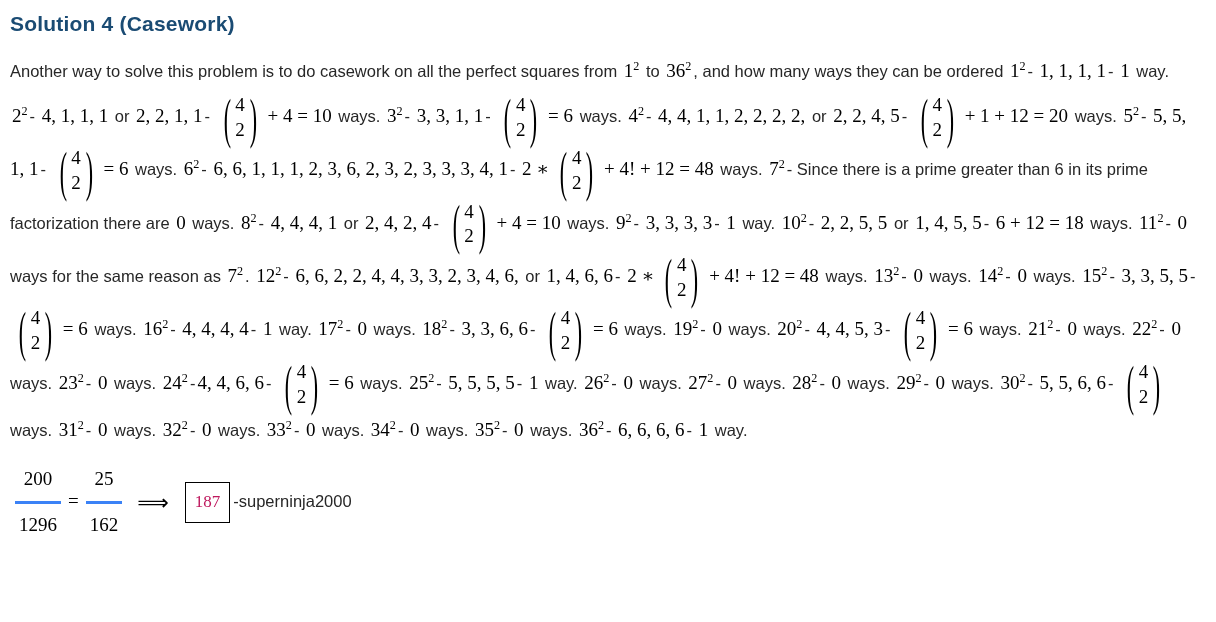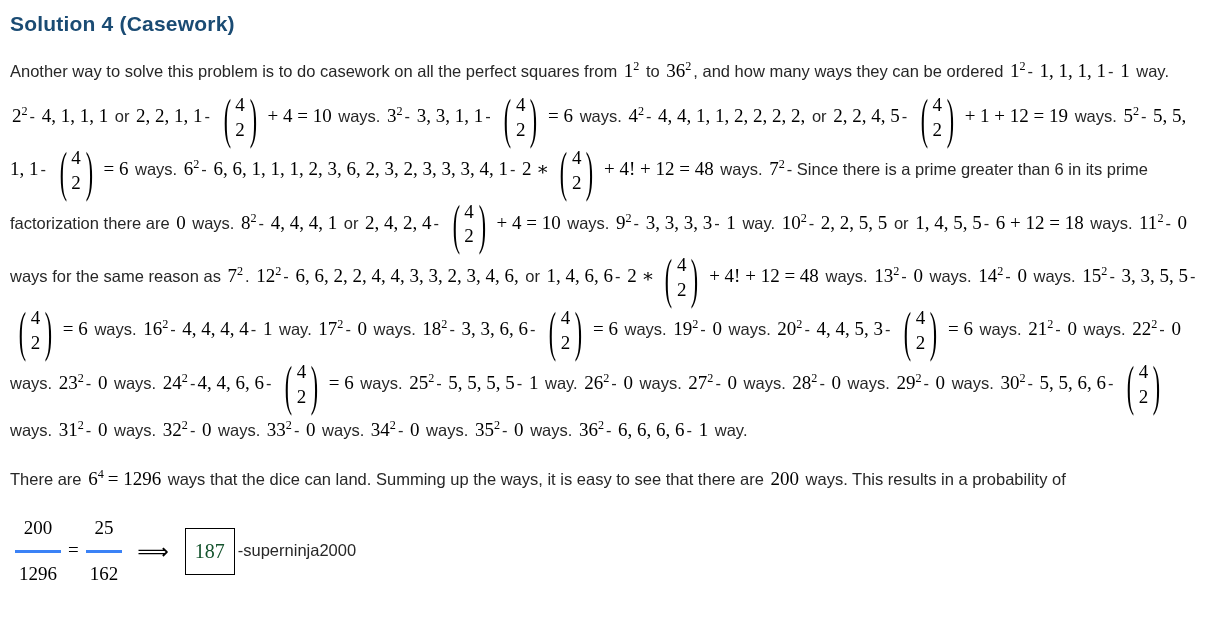--- a/index.html
+++ b/index.html
@@ -41,21 +41,21 @@
   .frac {
     display:inline-block; vertical-align:middle; text-align:center;
     font-family:"Liberation Serif","DejaVu Serif", serif;
     font-size:19px; color:#000; margin:0 5px;
   }
   .frac .num { display:block; padding:0 4px 2px 4px; }
   .frac .den { display:block; border-top:3px solid #3b82f6; padding:2px 4px 0 4px; }
   .boxed {
     display:inline-block; border:1px solid #000; padding:2px 9px;
     font-family:"Liberation Serif","DejaVu Serif", serif;
-    font-size:20px; color:#14532d; vertical-align:middle; margin:0 3px 0 6px;
+    font-size:17px; color:#be185d; vertical-align:middle; margin:0 3px 0 6px;
   }
   .arrow {
     font-family:"DejaVu Sans", sans-serif; font-size:22px; color:#000;
     margin:0 10px; vertical-align:middle;
   }
 </style>
 </head>
 <body>
 
 <h2 class="heading">Solution 4 (Casework)</h2>
@@ -75,21 +75,21 @@
           <span>2</span>
         </span>
         <span class="paren">)</span>
       </span><span class="math">= 6</span><span class="txt"> ways. </span><span class="math">4<sup class="exp">2</sup></span><span class="txt">- </span><span class="math">4, 4, 1, 1, 2, 2, 2, 2,</span><span class="txt"> or </span><span class="math">2, 2, 4, 5</span><span class="txt">- </span><span class="binom">
         <span class="paren">(</span>
         <span class="col">
           <span>4</span>
           <span>2</span>
         </span>
         <span class="paren">)</span>
-      </span><span class="math">+ 1 + 12 = 19</span><span class="txt"> ways. </span><span class="math">5<sup class="exp">2</sup></span><span class="txt">- </span><span class="math">5, 5, 1, 1</span><span class="txt">- </span><span class="binom">
+      </span><span class="math">+ 1 + 12 = 20</span><span class="txt"> ways. </span><span class="math">5<sup class="exp">2</sup></span><span class="txt">- </span><span class="math">5, 5, 1, 1</span><span class="txt">- </span><span class="binom">
         <span class="paren">(</span>
         <span class="col">
           <span>4</span>
           <span>2</span>
         </span>
         <span class="paren">)</span>
       </span><span class="math">= 6</span><span class="txt"> ways. </span><span class="math">6<sup class="exp">2</sup></span><span class="txt">- </span><span class="math">6, 6, 1, 1, 1, 2, 3, 6, 2, 3, 2, 3, 3, 3, 4, 1</span><span class="txt">- </span><span class="math">2 ∗</span><span class="binom">
         <span class="paren">(</span>
         <span class="col">
           <span>4</span>
@@ -139,15 +139,14 @@
         </span>
         <span class="paren">)</span>
       </span><span class="math">= 6</span><span class="txt"> ways. </span><span class="math">25<sup class="exp">2</sup></span><span class="txt">- </span><span class="math">5, 5, 5, 5</span><span class="txt">- </span><span class="math">1</span><span class="txt"> way. </span><span class="math">26<sup class="exp">2</sup></span><span class="txt">- </span><span class="math">0</span><span class="txt"> ways. </span><span class="math">27<sup class="exp">2</sup></span><span class="txt">- </span><span class="math">0</span><span class="txt"> ways. </span><span class="math">28<sup class="exp">2</sup></span><span class="txt">- </span><span class="math">0</span><span class="txt"> ways. </span><span class="math">29<sup class="exp">2</sup></span><span class="txt">- </span><span class="math">0</span><span class="txt"> ways. </span><span class="math">30<sup class="exp">2</sup></span><span class="txt">- </span><span class="math">5, 5, 6, 6</span><span class="txt">- </span><span class="binom">
         <span class="paren">(</span>
         <span class="col">
           <span>4</span>
           <span>2</span>
         </span>
         <span class="paren">)</span>
       </span><span class="txt"> ways. </span><span class="math">31<sup class="exp">2</sup></span><span class="txt">- </span><span class="math">0</span><span class="txt"> ways. </span><span class="math">32<sup class="exp">2</sup></span><span class="txt">- </span><span class="math">0</span><span class="txt"> ways. </span><span class="math">33<sup class="exp">2</sup></span><span class="txt">- </span><span class="math">0</span><span class="txt"> ways. </span><span class="math">34<sup class="exp">2</sup></span><span class="txt">- </span><span class="math">0</span><span class="txt"> ways. </span><span class="math">35<sup class="exp">2</sup></span><span class="txt">- </span><span class="math">0</span><span class="txt"> ways. </span><span class="math">36<sup class="exp">2</sup></span><span class="txt">- </span><span class="math">6, 6, 6, 6</span><span class="txt">- </span><span class="math">1</span><span class="txt"> way.</span></p>
-    <p class="para"><span class="txt">There are </span><span class="math">6<sup class="exp">4</sup></span><span class="math">= 1296</span><span class="txt"> ways that the dice can land. Summing up the ways, it is easy to see that there are </span><span class="math">200</span><span class="txt"> ways. This results in a probability of</span></p>
     <p class="para"><span class="frac"><span class="num">200</span><span class="den">1296</span></span><span class="math">=</span><span class="frac"><span class="num">25</span><span class="den">162</span></span><span class="arrow">⟹</span><span class="boxed">187</span><span class="txt">-superninja2000</span></p>
   </div>
 
 </body></html>

